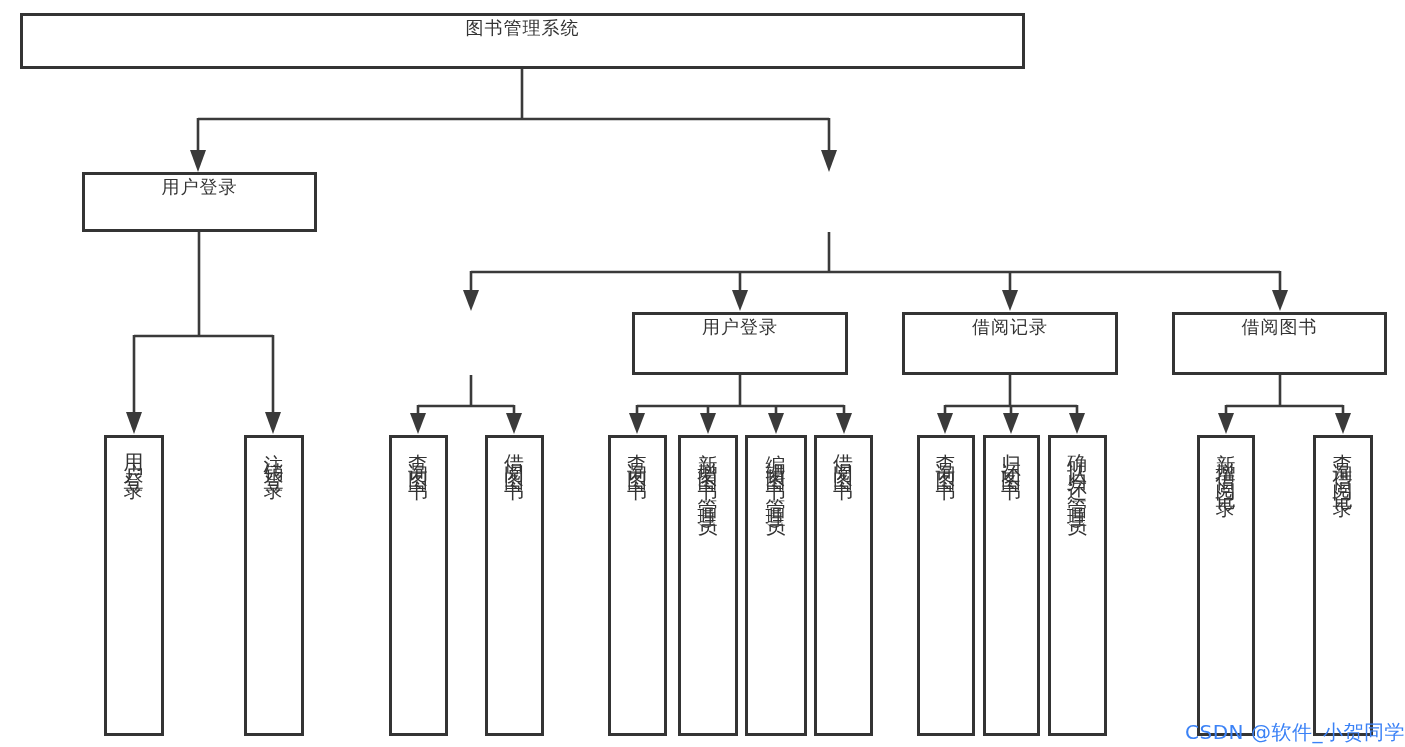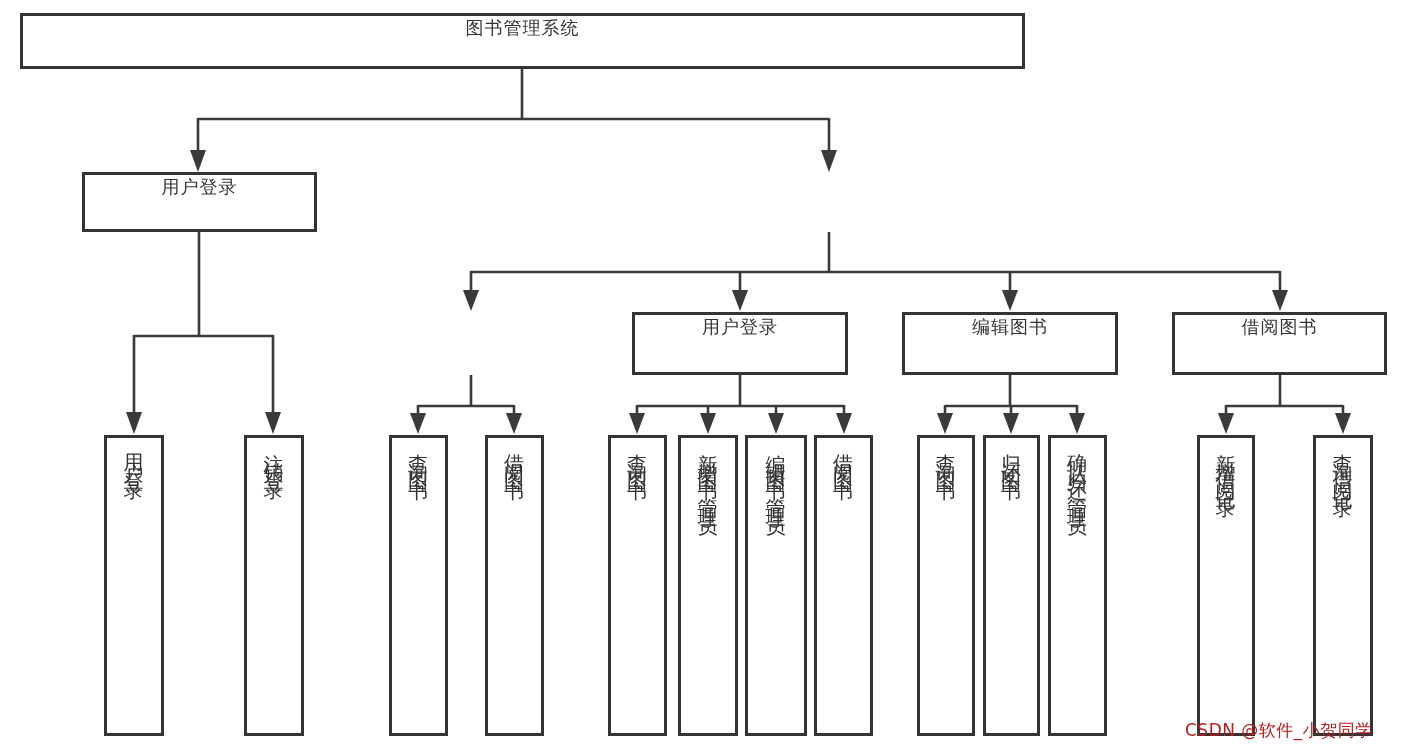--- a/index.html
+++ b/index.html
@@ -12,21 +12,21 @@
     position:absolute;box-sizing:border-box;border:3px solid #343434;background:#ffffff;
     display:flex;justify-content:center;z-index:2;color:#333333;
   }
   .node.h span{font-size:18px;letter-spacing:1px;white-space:nowrap;}
   .node.v span{
     writing-mode:vertical-rl;text-orientation:mixed;
     font-size:20px;letter-spacing:9px;line-height:1;white-space:nowrap;
   }
   #watermark{
     position:absolute;left:1185px;top:719px;z-index:3;
-    font-size:17px;color:#b91c1c;white-space:nowrap;letter-spacing:0.5px;
+    font-size:20px;color:#3b82f6;white-space:nowrap;letter-spacing:0.5px;
   }
 </style>
 </head>
 <body>
 
 <div id="canvas">
 
   <svg id="wires" width="1405" height="747" viewBox="0 0 1405 747">
     <g stroke="#3a3a3a" stroke-width="2.6" fill="none">
 
@@ -102,21 +102,21 @@
   </div>
 
   <div class="node h" style="left:82px;top:172px;width:235px;height:60px">
     <span>用户登录</span>
   </div>
 
   <div class="node h" style="left:632px;top:312px;width:216px;height:63px">
     <span>用户登录</span>
   </div>
   <div class="node h" style="left:902px;top:312px;width:216px;height:63px">
-    <span>编辑图书</span>
+    <span>借阅记录</span>
   </div>
   <div class="node h" style="left:1172px;top:312px;width:215px;height:63px">
     <span>借阅图书</span>
   </div>
 
   <div class="node v" style="left:104px;top:435px;width:60px;height:301px">
     <span>用户登录</span>
   </div>
   <div class="node v" style="left:244px;top:435px;width:60px;height:301px">
     <span>注销登录</span>

